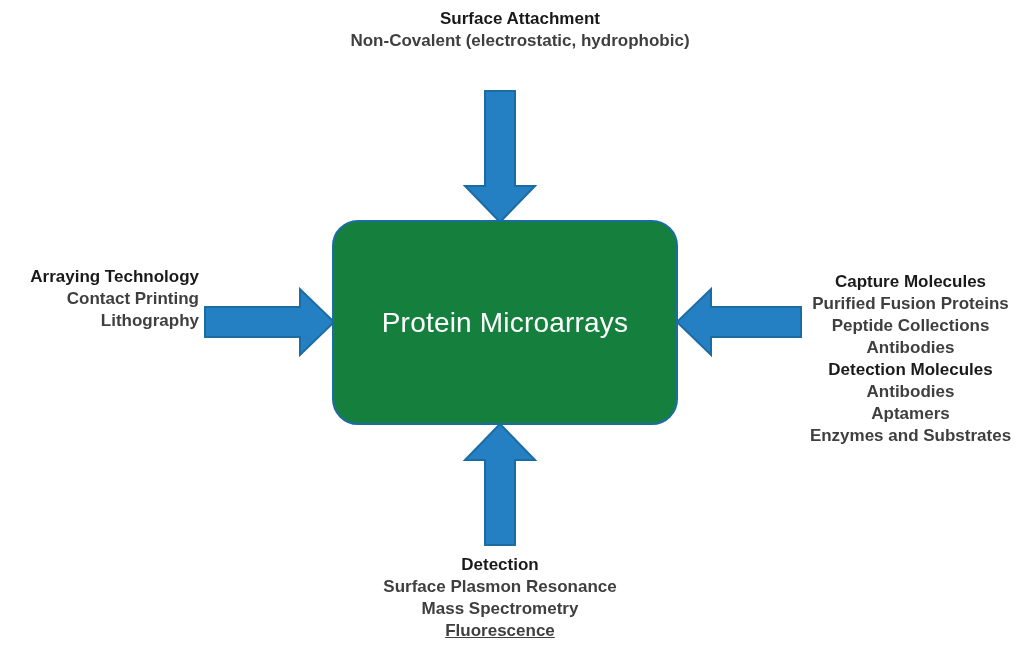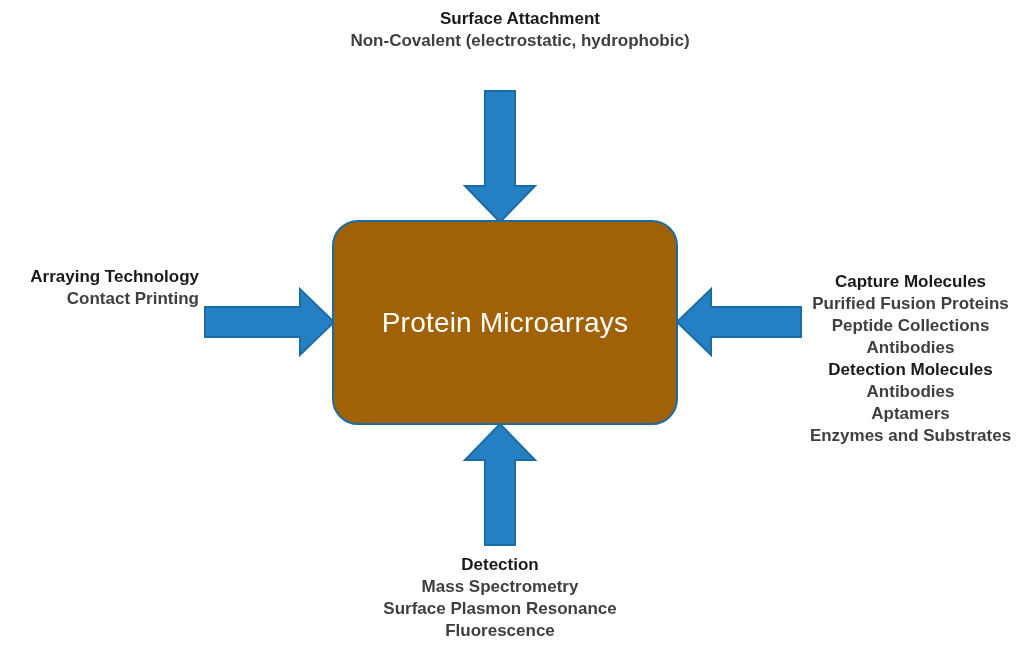--- a/index.html
+++ b/index.html
@@ -107,45 +107,46 @@
       <path class="arrow-shape" d="M 2 19 L 97 19 L 97 1 L 131 34 L 97 67 L 97 49 L 2 49 Z" fill="#2580c3" stroke="#1c6ca4"></path>
     </svg>
   </div>
 
   <div class="arrow" id="arrow-right">
     <svg viewBox="0 0 128 68" width="128" height="68" aria-hidden="true">
       <path class="arrow-shape" d="M 2 34 L 36 1 L 36 19 L 126 19 L 126 49 L 36 49 L 36 67 Z" fill="#2580c3" stroke="#1c6ca4"></path>
     </svg>
   </div>
 
-  <div class="center-node" style="background: #a16207; border-color: rgb(28, 108, 164);">
+  <div class="center-node" style="background: #15803d; border-color: rgb(28, 108, 164);">
     <span class="center-node-label" style="color: rgb(255, 255, 255);">Protein Microarrays</span>
   </div>
 
   <div class="block" id="block-top">
     <span class="line heading" style="color: rgb(26, 26, 26);">Surface Attachment</span>
     <span class="line" style="color: rgb(63, 63, 63);">Non-Covalent (electrostatic, hydrophobic)</span>
   </div>
 
   <div class="block" id="block-left">
     <span class="line heading" style="color: rgb(26, 26, 26);">Arraying Technology</span>
     <span class="line" style="color: rgb(63, 63, 63);">Contact Printing</span>
+    <span class="line" style="color: rgb(63, 63, 63);">Lithography</span>
   </div>
 
   <div class="block" id="block-right">
     <span class="line heading" style="color: rgb(26, 26, 26); margin-top: 43px;">Capture Molecules</span>
     <span class="line" style="color: rgb(63, 63, 63);">Purified Fusion Proteins</span>
     <span class="line" style="color: rgb(63, 63, 63);">Peptide Collections</span>
     <span class="line" style="color: rgb(63, 63, 63);">Antibodies</span>
     <span class="line heading" style="color: rgb(26, 26, 26);">Detection Molecules</span>
     <span class="line" style="color: rgb(63, 63, 63);">Antibodies</span>
     <span class="line" style="color: rgb(63, 63, 63);">Aptamers</span>
     <span class="line" style="color: rgb(63, 63, 63);">Enzymes and Substrates</span>
   </div>
 
   <div class="block" id="block-bottom">
     <span class="line heading" style="color: rgb(26, 26, 26);">Detection</span>
+    <span class="line" style="color: rgb(63, 63, 63);">Surface Plasmon Resonance</span>
     <span class="line" style="color: rgb(63, 63, 63);">Mass Spectrometry</span>
-    <span class="line" style="color: rgb(63, 63, 63);">Surface Plasmon Resonance</span>
-    <span class="line" style="color: rgb(63, 63, 63);">Fluorescence</span>
+    <span class="line" style="color: rgb(63, 63, 63); text-decoration: underline;">Fluorescence</span>
   </div>
 
 </div>
 
 </body></html>

